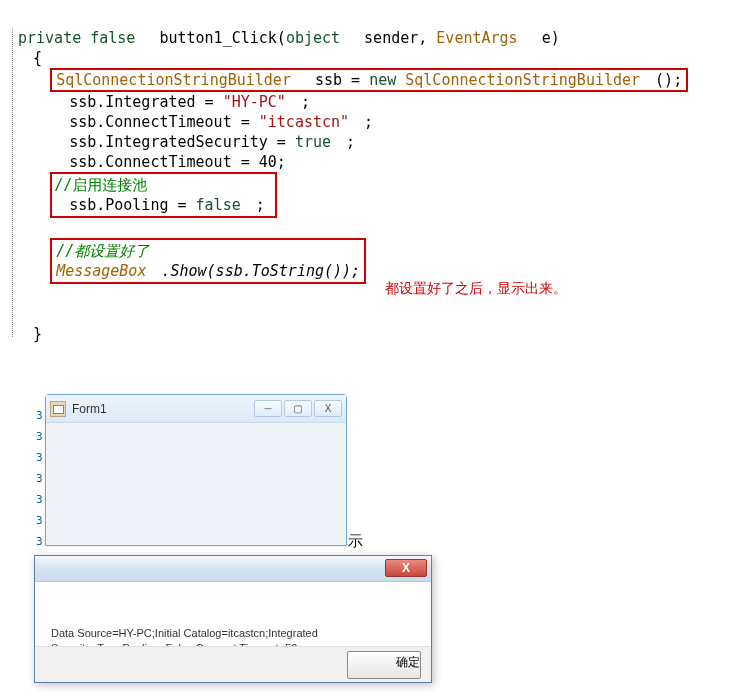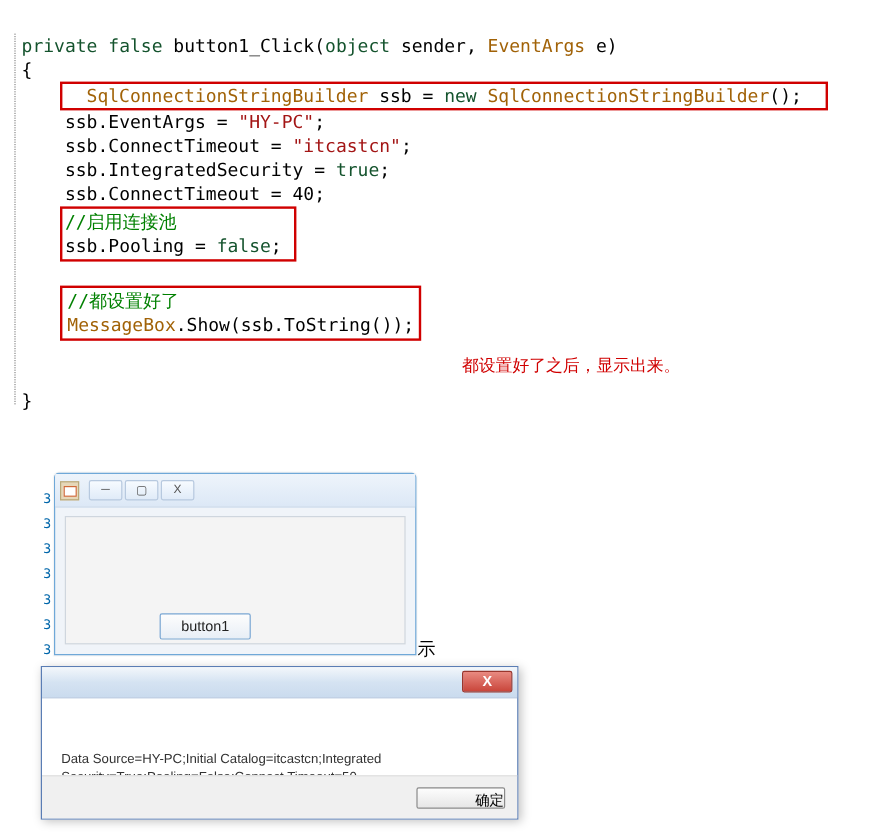--- a/index.html
+++ b/index.html
@@ -22,39 +22,38 @@
       position: absolute;
       left: 12px;
       top: 28px;
       bottom: 7px;
       border-left: 1px dotted #888;
     }
     .kw { color: #14532d; }
     .type { color: #a16207; }
     .str { color: #a31515; }
     .comment { color: #008000; text-align: right; }
-    .plain { color: #000; }
+    .plain { color: #000; margin-left: 15px; }
     .red-box {
       border: 2px solid #d00000;
       display: inline-block;
-      padding: 0 20px;
+      padding: 0 4px;
       margin-left: -4px;
     }
     .box1 { }
     .box2 { padding: 1px 10px 1px 2px; }
-    .box3 { padding: 1px 4px; }
+    .box3 { padding: 1px 4px; font-style: italic; }
     .annotation {
       position: absolute;
       left: 385px;
       top: 280px;
       color: #d00000;
       font-family: "Microsoft YaHei", sans-serif;
       font-size: 14px;
       white-space: nowrap;
-      margin-top: 16px;
     }
     .form1-window {
       position: absolute;
       left: 45px;
       top: 394px;
       width: 302px;
       height: 152px;
       border: 1px solid #6fa8d8;
       background: #f0f4f9;
       border-radius: 4px 4px 0 0;
@@ -187,68 +186,66 @@
       left: 0; right: 0; bottom: 0;
       height: 36px;
       background: #f0f0f0;
       border-top: 1px solid #dfdfdf;
       display: flex;
       justify-content: flex-end;
       align-items: center;
       padding-right: 10px;
     }
     .ok-btn {
-      width: 74px; height: 18px;
+      width: 74px; height: 28px;
       background: linear-gradient(#fdfdfd, #e6e6e6);
       border: 1px solid #8a8a8a;
       border-radius: 2px;
       font-family: Tahoma, "SimSun", sans-serif;
       font-size: 12px;
       text-align: center;
       line-height: 20px;
       cursor: pointer;
       padding-left: 48px;
     }
   </style>
 </head>
 <body>
 
 <div class="code-area">
 <div class="outline-dotted"></div><span class="kw">private</span><span> </span><span class="kw">false</span><span class="plain"> button1_Click(</span><span class="kw">object</span><span class="plain"> sender, </span><span class="type">EventArgs</span><span class="plain"> e)</span>
 <span class="plain">{</span>
     <span class="red-box box1"><span class="type">SqlConnectionStringBuilder</span><span class="plain"> ssb = </span><span class="kw">new</span><span> </span><span class="type">SqlConnectionStringBuilder</span><span class="plain">();</span></span>
-    <span class="plain">ssb.EventArgs = </span><span class="str">"HY-PC"</span><span class="plain">;</span>
+    <span class="plain">ssb.Integrated = </span><span class="str">"HY-PC"</span><span class="plain">;</span>
     <span class="plain">ssb.ConnectTimeout = </span><span class="str">"itcastcn"</span><span class="plain">;</span>
     <span class="plain">ssb.IntegratedSecurity = </span><span class="kw">true</span><span class="plain">;</span>
     <span class="plain">ssb.ConnectTimeout = 40;</span>
     <span class="red-box box2"><span class="comment">//启用连接池</span>
 <span class="plain">ssb.Pooling = </span><span class="kw">false</span><span class="plain">;</span></span>
 
     <span class="red-box box3"><span class="comment">//都设置好了</span>
 <span class="type">MessageBox</span><span class="plain">.Show(ssb.ToString());</span></span>
 
 
 <span class="plain">}</span>
 </div>
 
 <div class="annotation">都设置好了之后，显示出来。</div>
 
 <div class="side-markers">3<br>3<br>3<br>3<br>3<br>3<br>3</div>
 
 <div class="form1-window">
   <div class="form1-titlebar">
     <div class="wicon"></div>
+    <div class="wtitle">Form1</div>
     <div class="wbtns">
       <div class="wbtn">─</div>
       <div class="wbtn">▢</div>
       <div class="wbtn">X</div>
     </div>
-  </div>
-  <div class="form1-body">
-    <div class="btn-button1">button1</div>
   </div>
 </div>
 
 <div class="stray-char">示</div>
 
 <div class="msgbox-window">
   <div class="msgbox-titlebar">
     <div class="close-btn">X</div>
   </div>
   <div class="msgbox-body">Data Source=HY-PC;Initial Catalog=itcastcn;Integrated Security=True;Pooling=False;Connect Timeout=50</div>

